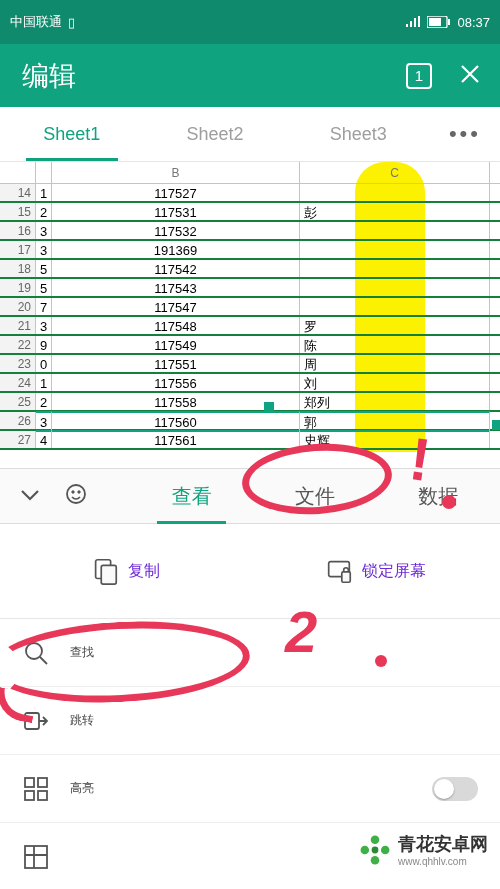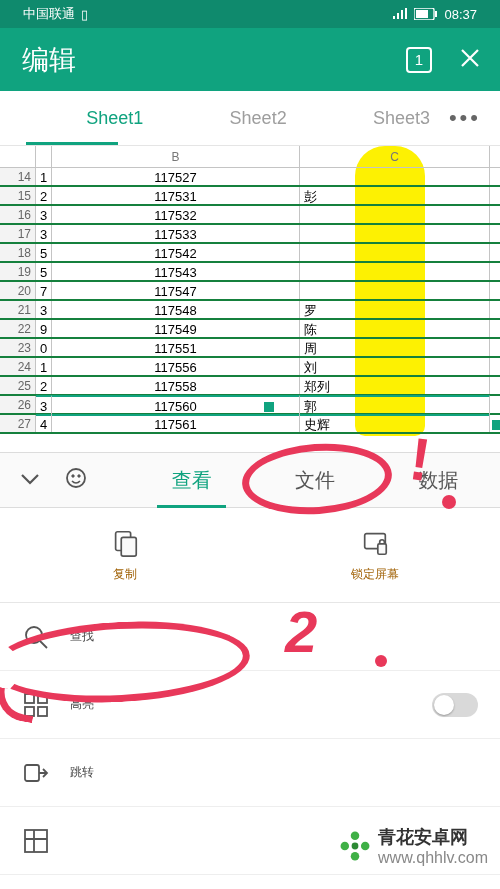--- a/index.html
+++ b/index.html
@@ -1,29 +1,29 @@
 <!DOCTYPE html>
 <html><head>
 <meta charset="utf-8">
 <style>
   * { box-sizing: border-box; margin: 0; padding: 0; font-family: "Helvetica Neue", Arial, sans-serif; }
   html, body { width: 500px; height: 889px; background: #fff; overflow: hidden; position: relative; }
 
-  .status-bar { height: 28px; background: #0f8a6d; color: #fff; display: flex; align-items: center; padding: 0 23px; font-size: 13px; justify-content: space-between; }
+  .status-bar { height: 44px; background: #0f8a6d; color: #fff; display: flex; align-items: center; padding: 0 10px; font-size: 13px; justify-content: space-between; }
   .status-left, .status-right { display: flex; align-items: center; gap: 6px; }
   .status-right span { display: inline-flex; align-items: center; }
 
   .title-bar { height: 63px; background: #10a37f; color: #fff; display: flex; align-items: center; padding: 0 18px 0 22px; justify-content: space-between; }
   .title-bar .title { font-size: 27px; font-weight: 400; }
   .title-bar .right { display: flex; align-items: center; gap: 26px; }
   .tab-count { width: 26px; height: 26px; border: 2px solid #fff; border-radius: 4px; display: flex; align-items: center; justify-content: center; font-size: 15px; }
   .close-x svg { width: 24px; height: 24px; }
 
   .sheet-tabs { height: 55px; display: flex; border-bottom: 1px solid #e5e5e5; background: #fff; }
-  .sheet-tab { flex: 1; display: flex; align-items: center; justify-content: flex-end; font-size: 18px; color: #9e9e9e; position: relative; }
+  .sheet-tab { flex: 1; display: flex; align-items: center; justify-content: center; font-size: 18px; color: #9e9e9e; position: relative; }
   .sheet-tab.active { color: #10a37f; }
   .sheet-tab.active::after { content: ""; position: absolute; bottom: 0; left: 18%; right: 18%; height: 3px; background: #10a37f; }
   .sheet-more { width: 70px; display: flex; align-items: center; justify-content: center; color: #666; font-size: 22px; letter-spacing: 3px; }
 
   .grid-area { position: relative; height: 306px; overflow: hidden; background: #fff; }
   .grid-highlight { position: absolute; top: 0; left: 355px; width: 70px; height: 290px; background: #fdf102; z-index: 0; border-radius: 30px 30px 10px 10px; }
   .col-headers { display: flex; height: 22px; border-bottom: 1px solid #c4c4c4; font-size: 12px; color: #777; position: relative; z-index: 1; }
   .rownum-col { width: 36px; border-right: 1px solid #c4c4c4; }
   .col-a { width: 16px; border-right: 1px solid #c4c4c4; text-align: center; line-height: 22px; }
   .col-b { width: 248px; border-right: 1px solid #c4c4c4; text-align: center; line-height: 22px; }
@@ -41,41 +41,41 @@
 
   .menu-tabs { height: 56px; display: flex; align-items: center; border-top: 1px solid #dcdcdc; border-bottom: 1px solid #dcdcdc; background: #fafafa; position: relative; }
   .menu-left { display: flex; align-items: center; gap: 22px; padding-left: 18px; width: 130px; }
   .menu-chev svg, .menu-assist svg { width: 24px; height: 24px; stroke: #555; }
   .menu-items { display: flex; flex: 1; }
   .menu-item { flex: 1; text-align: center; font-size: 20px; color: #555; position: relative; }
   .menu-item.active { color: #10a37f; }
   .menu-item.active::after { content: ""; position: absolute; bottom: -14px; left: 22%; right: 22%; height: 3px; background: #10a37f; }
 
   .action-row { height: 94px; display: flex; }
-  .action { flex: 1; display: flex; flex-direction: column; align-items: center; justify-content: center; gap: 8px; color: #a16207; font-size: 12px; }
+  .action { flex: 1; display: flex; flex-direction: row; align-items: center; justify-content: center; gap: 8px; color: #6d28d9; font-size: 16px; }
   .action svg { width: 30px; height: 30px; stroke: #555; fill: none; stroke-width: 1.8; }
 
   .list { border-top: 1px solid #e6e6e6; }
   .list-item { height: 68px; display: flex; align-items: center; padding: 0 22px; border-bottom: 1px solid #eee; font-size: 12px; color: #444; gap: 20px; }
   .list-item svg { width: 28px; height: 28px; stroke: #555; fill: none; stroke-width: 1.8; }
   .toggle { margin-left: auto; width: 46px; height: 24px; border-radius: 12px; background: #d9d9d9; position: relative; }
   .toggle::after { content: ""; position: absolute; width: 20px; height: 20px; background: #fff; border-radius: 50%; top: 2px; left: 2px; box-shadow: 0 1px 2px rgba(0,0,0,.3); }
 
   
   .annot { position: absolute; pointer-events: none; z-index: 5; }
   .circle1 { border: 7px solid #e8385a; border-radius: 50%; width: 150px; height: 70px; top: 444px; left: 242px; transform: rotate(-4deg); }
   .excl { color: #e8385a; font-size: 60px; font-weight: bold; top: 425px; left: 410px; transform: rotate(8deg); }
   .dot1 { width: 14px; height: 14px; background: #e8385a; border-radius: 50%; top: 495px; left: 442px; }
   .circle2 { border: 7px solid #e8385a; border-radius: 50%; width: 260px; height: 80px; top: 622px; left: -10px; transform: rotate(-3deg); border-left-color: transparent; }
   .circle2tail { border-left: 7px solid #e8385a; border-bottom: 7px solid #e8385a; width: 40px; height: 30px; top: 690px; left: -5px; border-radius: 0 0 0 30px; transform: rotate(10deg); }
   .num2 { color: #e8385a; font-size: 58px; font-weight: bold; top: 598px; left: 285px; font-style: italic; }
   .dot2 { width: 12px; height: 12px; background: #e8385a; border-radius: 50%; top: 655px; left: 375px; }
 
   .watermark { position: absolute; bottom: 22px; right: 12px; display: flex; align-items: center; gap: 6px; font-size: 18px; color: #333; z-index: 6; }
-  .watermark .sub { font-size: 16px; color: #888; display: block; }
+  .watermark .sub { font-size: 10px; color: #888; display: block; }
   .wm-logo { width: 34px; height: 34px; }
 </style>
 </head>
 <body>
 
 <div class="status-bar">
   <div class="status-left">
     <span>中国联通</span>
     <span>▯</span>
   </div>
@@ -146,21 +146,21 @@
       </div>
       <div class="grid-row">
         <div class="rownum">16</div>
         <div class="cell cA">3</div>
         <div class="cell cB">117532</div>
         <div class="cell cC"></div>
       </div>
       <div class="grid-row">
         <div class="rownum">17</div>
         <div class="cell cA">3</div>
-        <div class="cell cB">117533</div>
+        <div class="cell cB">191369</div>
         <div class="cell cC"></div>
       </div>
       <div class="grid-row">
         <div class="rownum">18</div>
         <div class="cell cA">5</div>
         <div class="cell cB">117542</div>
         <div class="cell cC"></div>
       </div>
       <div class="grid-row">
         <div class="rownum">19</div>
@@ -265,34 +265,34 @@
 <div class="list">
   <div class="list-item">
     <svg viewBox="0 0 28 28">
         <circle cx="12" cy="12" r="8"></circle>
         <path d="M18 18l7 7"></path>
       </svg>
     <span>查找</span>
   </div>
   <div class="list-item">
     <svg viewBox="0 0 28 28">
+        <rect x="3" y="6" width="14" height="16" rx="2"></rect>
+        <path d="M17 14h8M21 10l4 4-4 4"></path>
+      </svg>
+    <span>跳转</span>
+  </div>
+  <div class="list-item">
+    <svg viewBox="0 0 28 28">
         <rect x="3" y="3" width="9" height="9"></rect>
         <rect x="16" y="3" width="9" height="9"></rect>
         <rect x="3" y="16" width="9" height="9"></rect>
         <rect x="16" y="16" width="9" height="9"></rect>
       </svg>
     <span>高亮</span>
     <div class="toggle"></div>
-  </div>
-  <div class="list-item">
-    <svg viewBox="0 0 28 28">
-        <rect x="3" y="6" width="14" height="16" rx="2"></rect>
-        <path d="M17 14h8M21 10l4 4-4 4"></path>
-      </svg>
-    <span>跳转</span>
   </div>
   <div class="list-item">
     <svg viewBox="0 0 28 28">
         <rect x="3" y="3" width="22" height="22"></rect>
         <path d="M3 12h22M12 3v22"></path>
       </svg>
   </div>
 </div>
 
 <div class="annot circle1"></div>

